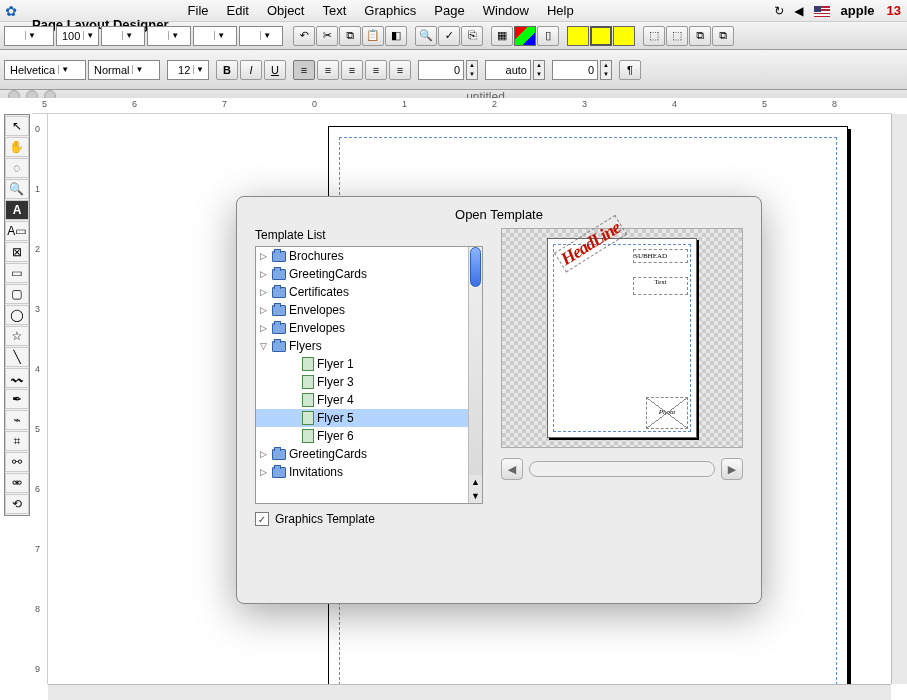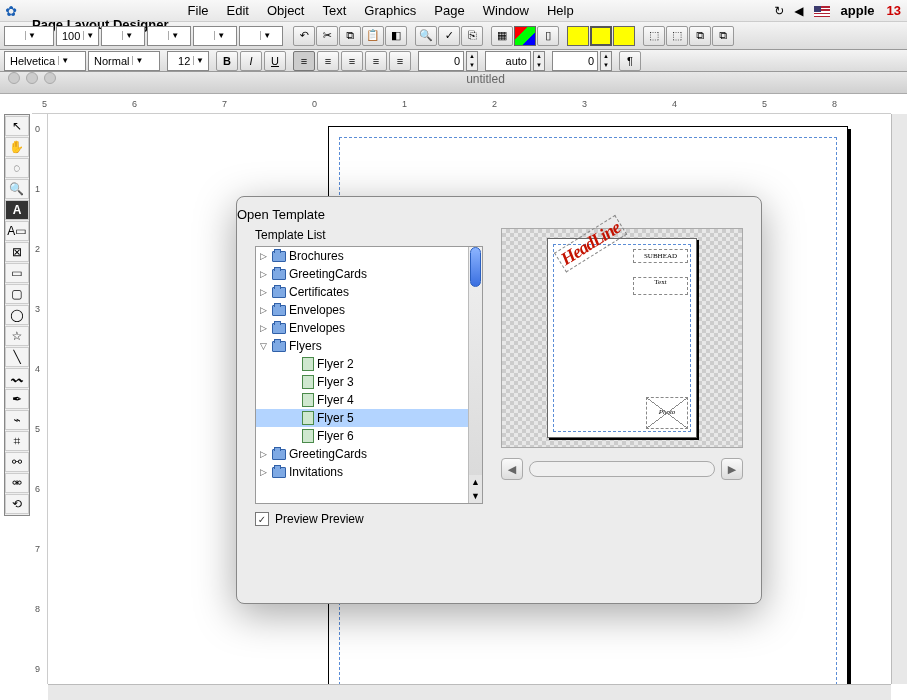--- a/index.html
+++ b/index.html
@@ -12,21 +12,21 @@
 .menubar .menu-item { padding: 0 9px; cursor: default; }
 .menubar .spacer { flex: 1; }
 .menubar .status-icon { padding: 0 5px; font-size: 12px; }
 .menubar .user { padding: 0 6px; font-weight: bold; }
 .menubar .clock { padding: 0 6px; color: #c00; font-weight: bold; }
 .flag { display:inline-block; width:16px; height:11px; background: linear-gradient(#b22234 0 15%, #fff 15% 30%, #b22234 30% 45%, #fff 45% 60%, #b22234 60% 75%, #fff 75% 90%, #b22234 90% 100%); position:relative; vertical-align:middle; }
 .flag::before { content:""; position:absolute; left:0; top:0; width:7px; height:6px; background:#3c3b6e; }
 
 
 .toolbar { background: linear-gradient(#f4f4f4,#dcdcdc); border-bottom: 1px solid #999; display: flex; align-items: center; padding: 2px 4px; gap: 2px; height: 28px; }
-.toolbar2 { height: 22px; }
+.toolbar2 { height: 40px; }
 .tb-sel { height: 20px; border: 1px solid #888; background: #fff; font-size: 11px; display:flex; align-items:center; padding: 0 2px; }
 .tb-sel .val { padding: 0 3px; min-width: 18px; }
 .tb-sel .arrow { border-left: 1px solid #aaa; padding: 0 2px; font-size: 8px; }
 .tb-btn { width: 22px; height: 20px; border: 1px solid #999; background: linear-gradient(#fafafa,#e0e0e0); display:flex; align-items:center; justify-content:center; font-size: 11px; border-radius: 2px; }
 .tb-btn.pressed { background: #ccc; border-color:#777; }
 .tb-sep { width: 3px; }
 .tb-group { display:flex; gap:1px; padding: 0 3px; }
 .tb-input { width: 46px; height: 20px; border: 1px solid #888; background:#fff; font-size:11px; text-align:right; padding: 0 3px; display:flex; align-items:center; justify-content:flex-end; }
 .stepper { width:12px; height:20px; border:1px solid #888; background:#eee; display:flex; flex-direction:column; }
 .stepper div { flex:1; font-size:6px; text-align:center; line-height:8px; }
@@ -53,21 +53,21 @@
 .toolpalette { position:absolute; left:4px; top:16px; width:26px; background:#eee; border:1px solid #888; }
 .toolpalette .tp { width:24px; height:20px; border:1px solid #ccc; margin:1px auto; display:flex; align-items:center; justify-content:center; font-size:12px; background:#f4f4f4; }
 .toolpalette .tp.sel { background:#333; color:#fff; }
 
 
 .scroll-v { position:absolute; right:0; top:16px; width:16px; bottom:16px; background:#e8e8e8; border-left:1px solid #bbb; }
 .scroll-h { position:absolute; left:48px; right:16px; bottom:0; height:16px; background:#e8e8e8; border-top:1px solid #bbb; }
 
 
 .dialog { position:absolute; left:236px; top:196px; width:526px; height:408px; background:#ececec; border:1px solid #888; border-radius:8px; box-shadow: 0 10px 40px rgba(0,0,0,.35); }
-.dialog .dtitle { text-align:left; font-size:13px; padding: 10px 0 6px; }
+.dialog .dtitle { text-align:center; font-size:13px; padding: 10px 0 6px; }
 .dialog .cols { display:flex; padding: 0 18px; gap: 18px; }
 .dialog .col-l { width: 228px; }
 .dialog .col-r { flex:1; }
 .dialog .label { font-size:12px; margin-bottom:4px; }
 .listbox { height: 258px; border:1px solid #9a9a9a; background:#fff; position:relative; overflow:hidden; font-size:12px; }
 .listbox .inner { position:absolute; top:0; left:0; right:14px; bottom:0; overflow:hidden; }
 .listbox .sb { position:absolute; right:0; top:0; width:14px; bottom:0; background:linear-gradient(#f0f0f0,#d8d8d8); border-left:1px solid #bbb; }
 .listbox .sb .thumb { position:absolute; left:1px; right:1px; top:0; height:40px; background: linear-gradient(#8cb4ff,#3a6fe0); border-radius:7px; border:1px solid #2a5fc0;}
 .listbox .sb .arr { position:absolute; left:0; right:0; height:14px; background:#e5e5e5; text-align:center; font-size:9px; line-height:14px; }
 .listbox .sb .arr.up { top:auto; bottom:14px; }
@@ -78,21 +78,21 @@
 .disclosure { width:9px; font-size:9px; color:#555; }
 .folder-icon { width:14px; height:11px; background:#7ea9e4; border:1px solid #3060a8; border-radius:1px; position:relative; }
 .folder-icon::before{content:"";position:absolute;left:1px;top:-3px;width:5px;height:3px;background:#7ea9e4;border:1px solid #3060a8;border-bottom:none;}
 .doc-icon { width:12px; height:14px; background:#cfe8cf; border:1px solid #4a8a4a; }
 .checkbox-row { display:flex; align-items:center; gap:6px; font-size:12px; margin-top:8px; }
 .checkbox-row .cb { width:14px; height:14px; border:1px solid #777; background:#fff; display:flex; align-items:center; justify-content:center; font-size:10px; color:#333; }
 
 .preview-frame { height:220px; border:1px solid #aaa; background: repeating-conic-gradient(#ccc 0 25%, #e8e8e8 0 50%) 0 0/8px 8px; display:flex; align-items:center; justify-content:center; padding: 8px;}
 .preview-page { width: 150px; height: 200px; background:#fff; border:1px solid #666; box-shadow: 2px 2px 0 #000; position:relative; }
 .preview-page .pm { position:absolute; left:5px; right:5px; top:5px; bottom:5px; border:1px dashed #5b8dd6; }
-.preview-page .subhead { position:absolute; right:8px; top:10px; width:55px; height:14px; border:1px dashed #888; font-size:7px; text-align:center; line-height:12px; font-family: serif; }
+.preview-page .subhead { position:absolute; right:8px; top:10px; width:55px; height:14px; border:1px dashed #888; font-size:7px; line-height:12px; font-family: serif; }
 .preview-page .textbox { position:absolute; right:8px; top:38px; width:55px; height:18px; border:1px dashed #888; font-size:7px; text-align:center; line-height:9px; font-family: serif;}
 .preview-page .photo { position:absolute; right:8px; bottom:8px; width:42px; height:32px; border:1px dashed #888; font-size:7px; text-align:center; line-height:28px; font-style:italic; font-family: serif;}
 .preview-page .photo::before,.preview-page .photo::after{content:"";position:absolute;left:0;top:0;right:0;bottom:0;}
 .preview-page .photo::before{background:linear-gradient(to top right,transparent 49%,#888 49% 51%,transparent 51%);}
 .preview-page .photo::after{background:linear-gradient(to top left,transparent 49%,#888 49% 51%,transparent 51%);}
 .preview-page .headline { position:absolute; left:6px; top:14px; transform: rotate(-32deg); transform-origin: left top; font-family: serif; font-weight:bold; font-style:italic; color:#c41200; font-size:18px; border:1px dashed #888; padding: 0 2px; letter-spacing:-1px;}
 .preview-nav { display:flex; align-items:center; gap:6px; margin-top:10px; }
 .preview-nav .navbtn { width:22px; height:22px; border:1px solid #aaa; background:linear-gradient(#fafafa,#ddd); border-radius:4px; display:flex; align-items:center; justify-content:center; font-size:11px; color:#666;}
 .preview-nav .navbar { flex:1; height:16px; border:1px solid #aaa; border-radius:8px; background:#f0f0f0; }
 
@@ -336,21 +336,21 @@
               <span>Envelopes</span>
             </div>
             <div class="tree-row">
               <span class="disclosure">▽</span>
               <span class="folder-icon"></span>
               <span>Flyers</span>
             </div>
             <div class="tree-row child">
               <span class="disclosure"></span>
               <span class="doc-icon"></span>
-              <span>Flyer 2</span>
+              <span>Flyer 1</span>
             </div>
             <div class="tree-row child">
               <span class="disclosure"></span>
               <span class="doc-icon"></span>
               <span>Flyer 3</span>
             </div>
             <div class="tree-row child">
               <span class="disclosure"></span>
               <span class="doc-icon"></span>
               <span>Flyer 4</span>
@@ -377,21 +377,21 @@
             </div>
           </div>
         <div class="sb">
           <div class="thumb"></div>
           <div class="arr up">▲</div>
           <div class="arr dn">▼</div>
         </div>
       </div>
       <div class="checkbox-row">
         <div class="cb">✓</div>
-        <span>Preview Preview</span>
+        <span>Graphics Template</span>
       </div>
     </div>
     <div class="col-r">
       <div class="preview-frame">
         <div class="preview-page">
           <div class="pm"></div>
           <div class="headline">HeadLine</div>
           <div class="subhead">SUBHEAD</div>
           <div class="textbox">Text</div>
           <div class="photo">Photo</div>

